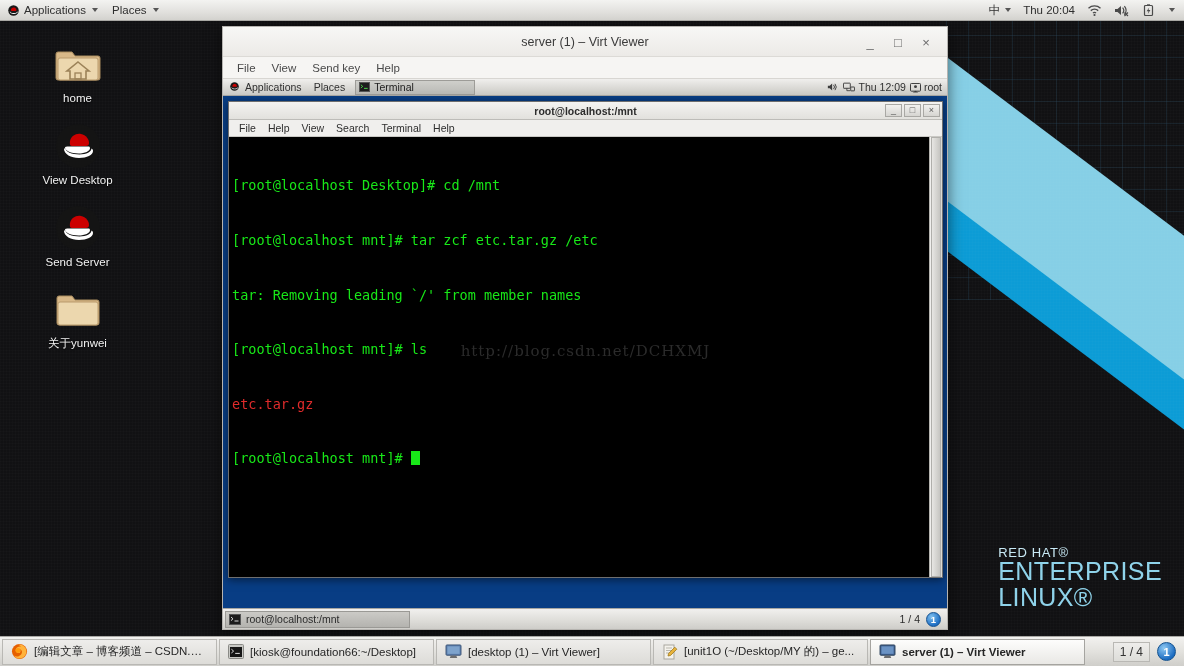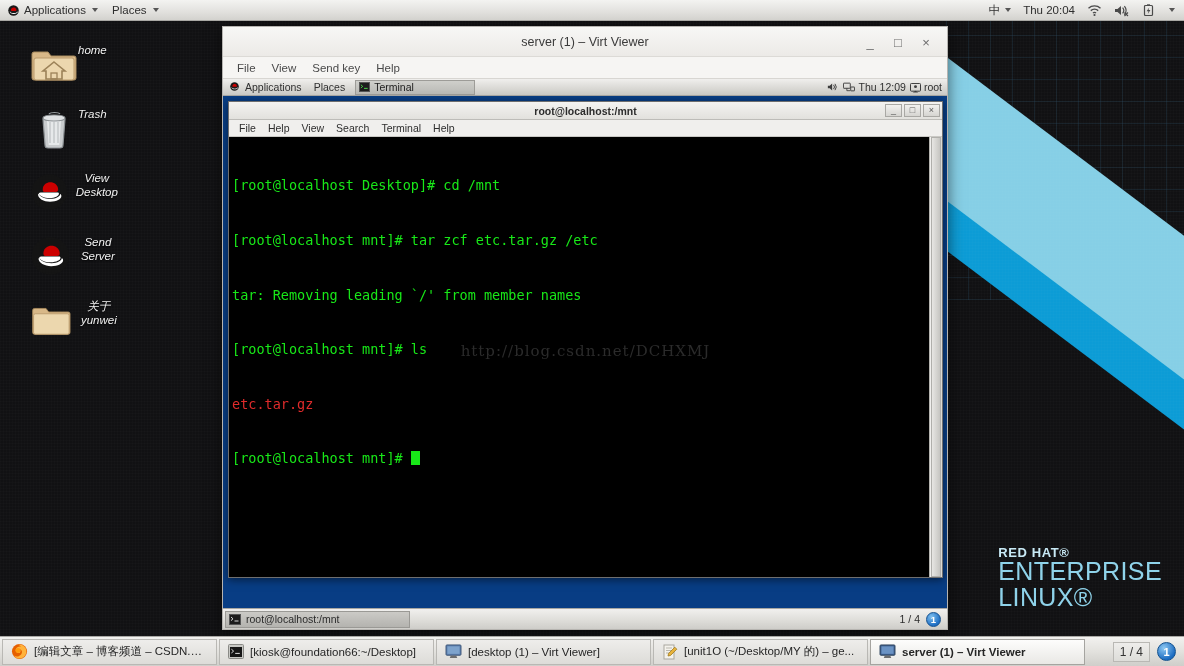--- a/index.html
+++ b/index.html
@@ -46,21 +46,21 @@
     opacity:.55;
     background-image:
       repeating-linear-gradient(0deg, rgba(60,120,160,.30) 0 1px, transparent 1px 22px),
       repeating-linear-gradient(90deg, rgba(60,120,160,.30) 0 1px, transparent 1px 22px);
   }
   #rhel-logo {
     position:absolute; right:22px; bottom:56px;
     text-align:left; color:#8fd3ea; line-height:1.02;
   }
   #rhel-logo .rh {
-    font-size:13px; font-weight:bold; letter-spacing:.6px; color:#c8e9f5;
+    font-size:13px; font-weight:normal; letter-spacing:.6px; color:#c8e9f5;
   }
   #rhel-logo .ent { font-size:25px; letter-spacing:.4px; font-weight:300; }
   #rhel-logo .lin { font-size:25px; letter-spacing:.4px; font-weight:300; }
 
   
   #host-top-panel {
     position:absolute; left:0; top:0; width:1184px; height:21px;
     background:linear-gradient(180deg,#f3f3f1 0%,#e3e2df 55%,#d3d2ce 100%);
     border-bottom:1px solid #a9a8a4;
     display:flex; align-items:center;
@@ -79,23 +79,22 @@
     width:0;height:0;border-left:3.5px solid transparent;border-right:3.5px solid transparent;
     border-top:4px solid #555; display:inline-block; margin-left:2px;
   }
   #host-tray { margin-left:auto; display:flex; align-items:center; gap:2px; padding-right:4px; }
   #host-tray .tray-item { display:flex;align-items:center;gap:3px;padding:0 5px;height:21px; }
 
   
   #desktop-icons { position:absolute; left:30px; top:40px; width:95px; z-index:5; }
   .desk-icon {
     width:95px; margin-bottom:16px;
-    display:flex; 
+    display:flex; flex-direction:column; align-items:center;
     text-align:center;
-    font-style:italic;
   }
   .desk-icon .glyph { width:48px; height:48px; display:block; }
   .desk-icon .label {
     margin-top:4px; font-size:11.5px; color:#f2f2f2;
     text-shadow:0 1px 2px rgba(0,0,0,.9); line-height:1.2;
     max-width:95px; word-break:break-word;
   }
 
   
   #virt-window {
@@ -284,30 +283,20 @@
   <div class="desk-icon">
     <svg class="glyph" viewBox="0 0 48 48">
       <path d="M4 12h14l3 4h23a2 2 0 012 2v20a2 2 0 01-2 2H4a2 2 0 01-2-2V14a2 2 0 012-2z" fill="#d8b888" stroke="#a98c5e" stroke-width="1"></path>
       <path d="M6 18h36a2 2 0 012 2v18a2 2 0 01-2 2H6a2 2 0 01-2-2V20a2 2 0 012-2z" fill="#ecd7ae" stroke="#b99a6c" stroke-width="1"></path>
       <path d="M24 22l11 9h-3v8H16v-8h-3z" fill="none" stroke="#9c8258" stroke-width="1.6"></path>
       <rect x="21" y="33" width="6" height="6" fill="none" stroke="#9c8258" stroke-width="1.3"></rect>
     </svg>
     <div class="label">home</div>
   </div>
 
-  <div class="desk-icon">
-    <svg class="glyph" viewBox="0 0 48 48">
-      <path d="M13 15h22l-2 26a3 3 0 01-3 3H18a3 3 0 01-3-3z" fill="#c9ccce" stroke="#8d9295" stroke-width="1.2"></path>
-      <path d="M17 17h14l-1.6 24H18.6z" fill="#e6e9ea"></path>
-      <path d="M13 14c0-2 5-3 11-3s11 1 11 3-5 3-11 3-11-1-11-3z" fill="#dfe2e4" stroke="#8d9295" stroke-width="1.2"></path>
-      <path d="M19 10c1.5-2 9.5-2 11 0" fill="none" stroke="#9aa0a3" stroke-width="1.2"></path>
-      <path d="M20 18v21M24 18v21M28 18v21" stroke="#b3b8ba" stroke-width="1"></path>
-    </svg>
-    <div class="label">Trash</div>
-  </div>
 
   <div class="desk-icon">
     <svg class="glyph" viewBox="0 0 48 48">
       <circle cx="24" cy="24" r="22" fill="#141414"></circle>
       <path d="M16 19c1-5 6-8 11-7 5 1 8 5 8 9 0 2-1 3-3 3H18c-2 0-2.5-2-2-5z" fill="#cc0000"></path>
       <path d="M10 27c0 5 7 9 15 9s14-3 14-7c0-1-.5-2-1.5-2.5 0 3-5 6-12 6-8 0-14-3-14-6 0-.2 0-.3.1-.5-1 .3-1.6.8-1.6 1z" fill="#ffffff"></path>
       <path d="M11 25.5c0 3 6 6 13.5 6 6.5 0 11.5-2.6 11.5-5.3 0-.6-.3-1.2-.8-1.7H15c-2.6 0-4 .4-4 1z" fill="#ffffff"></path>
     </svg>
     <div class="label">View Desktop</div>
   </div>

